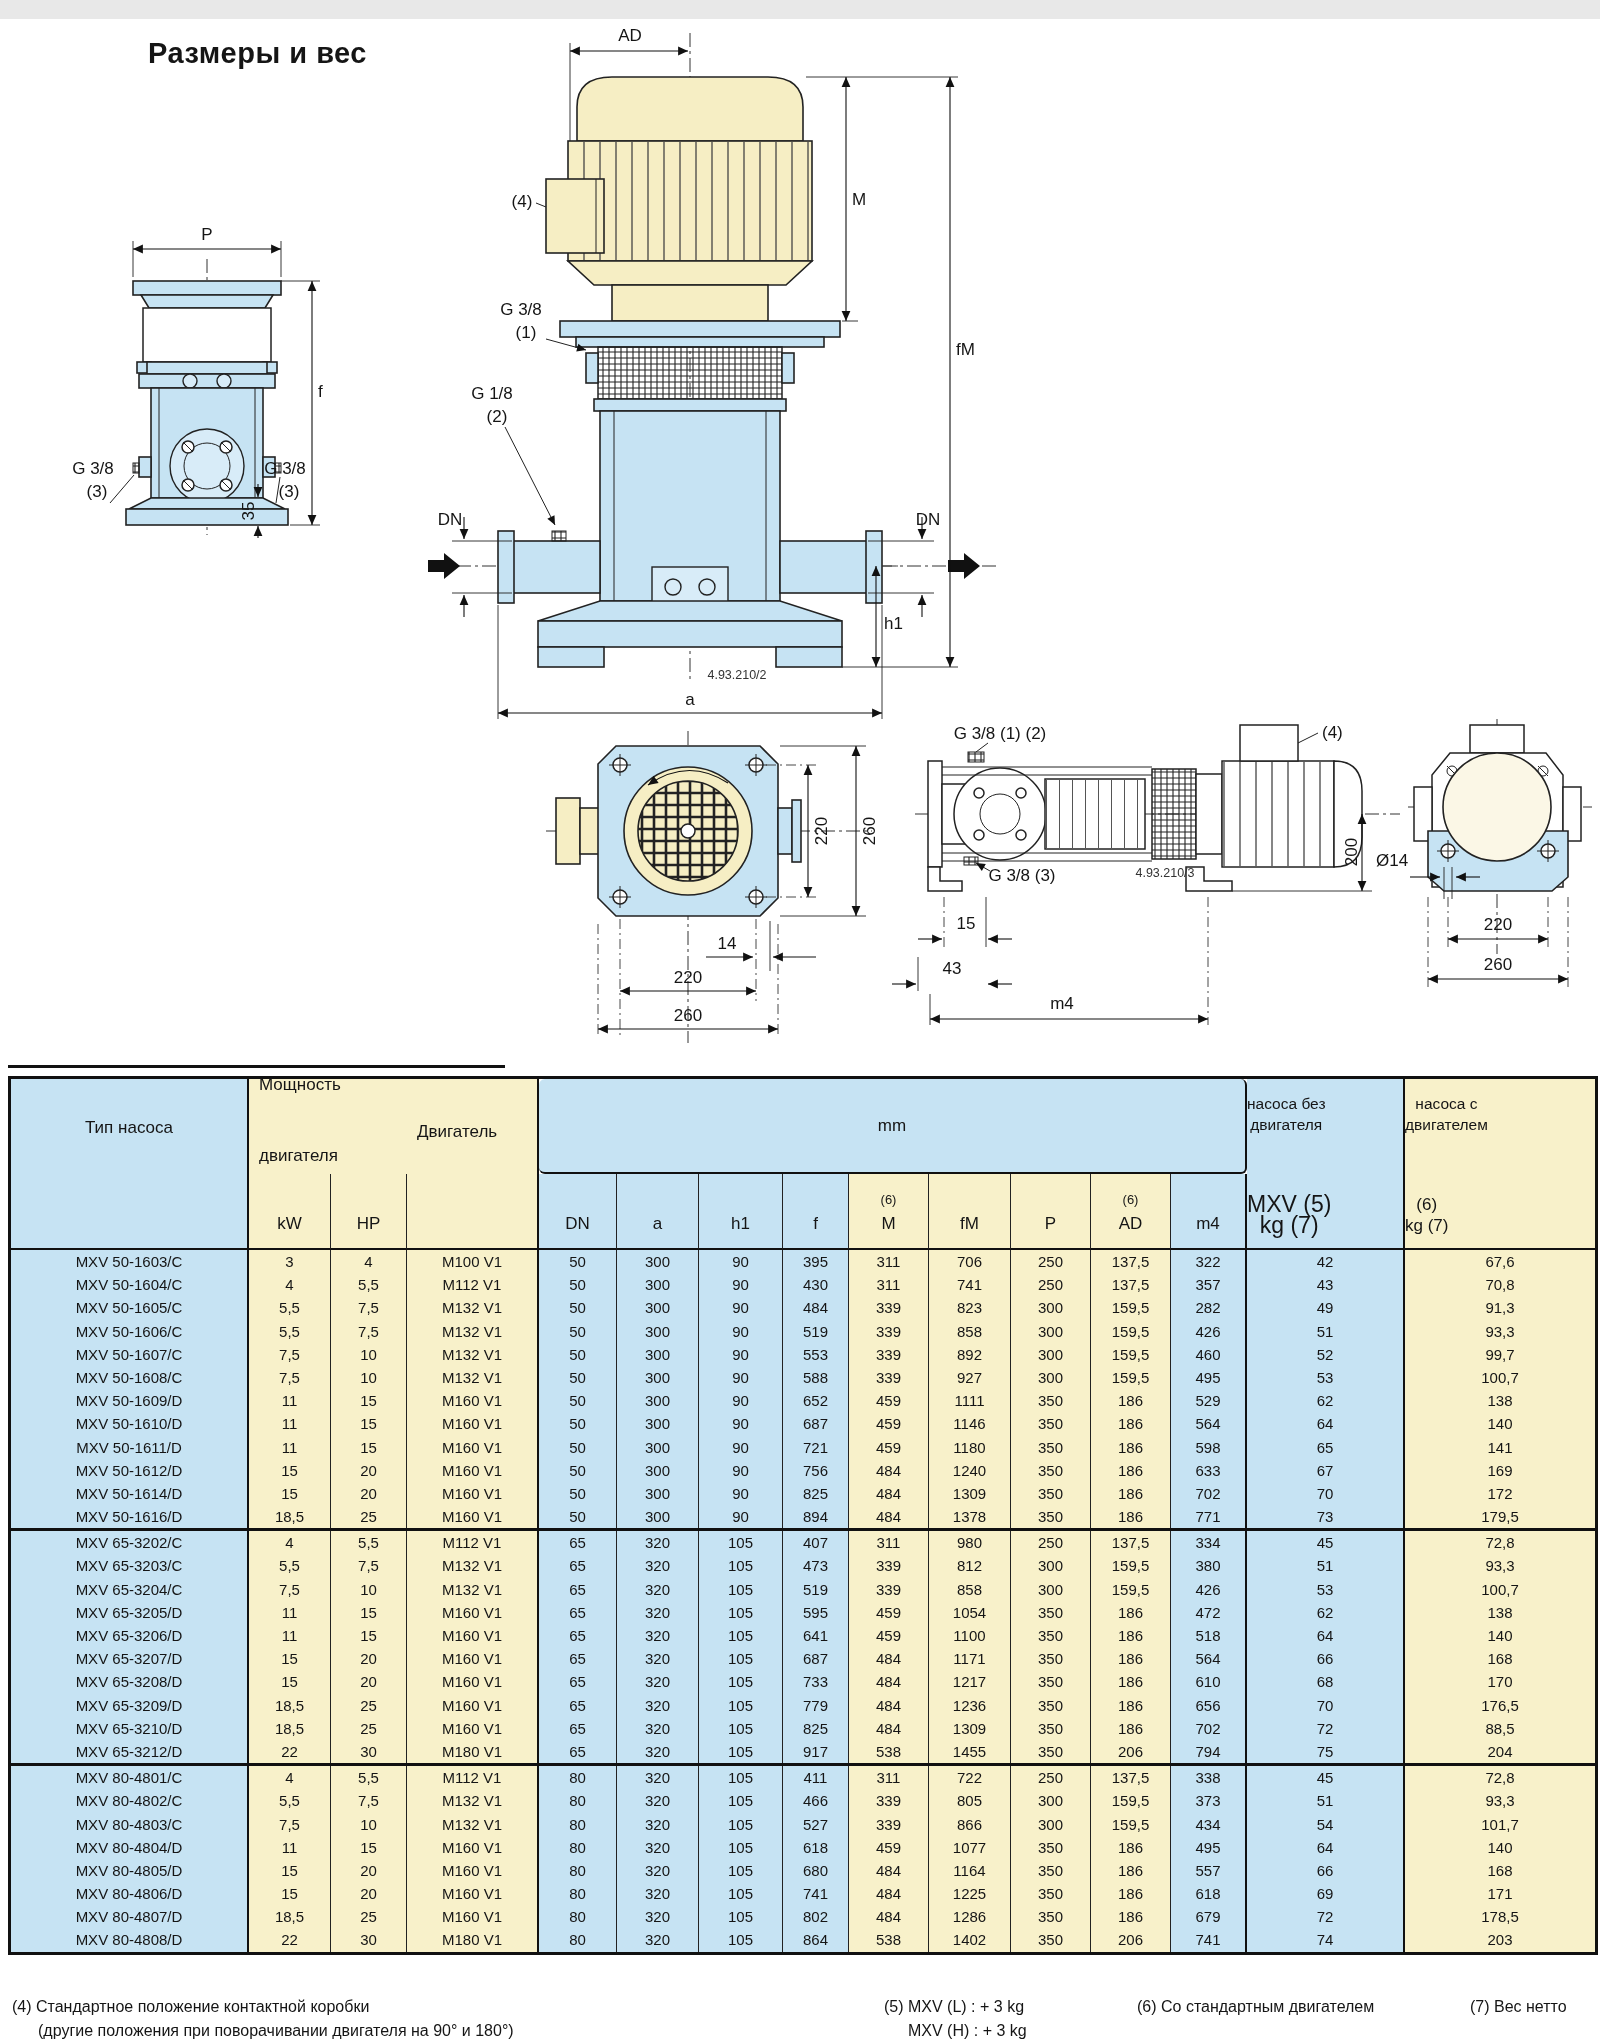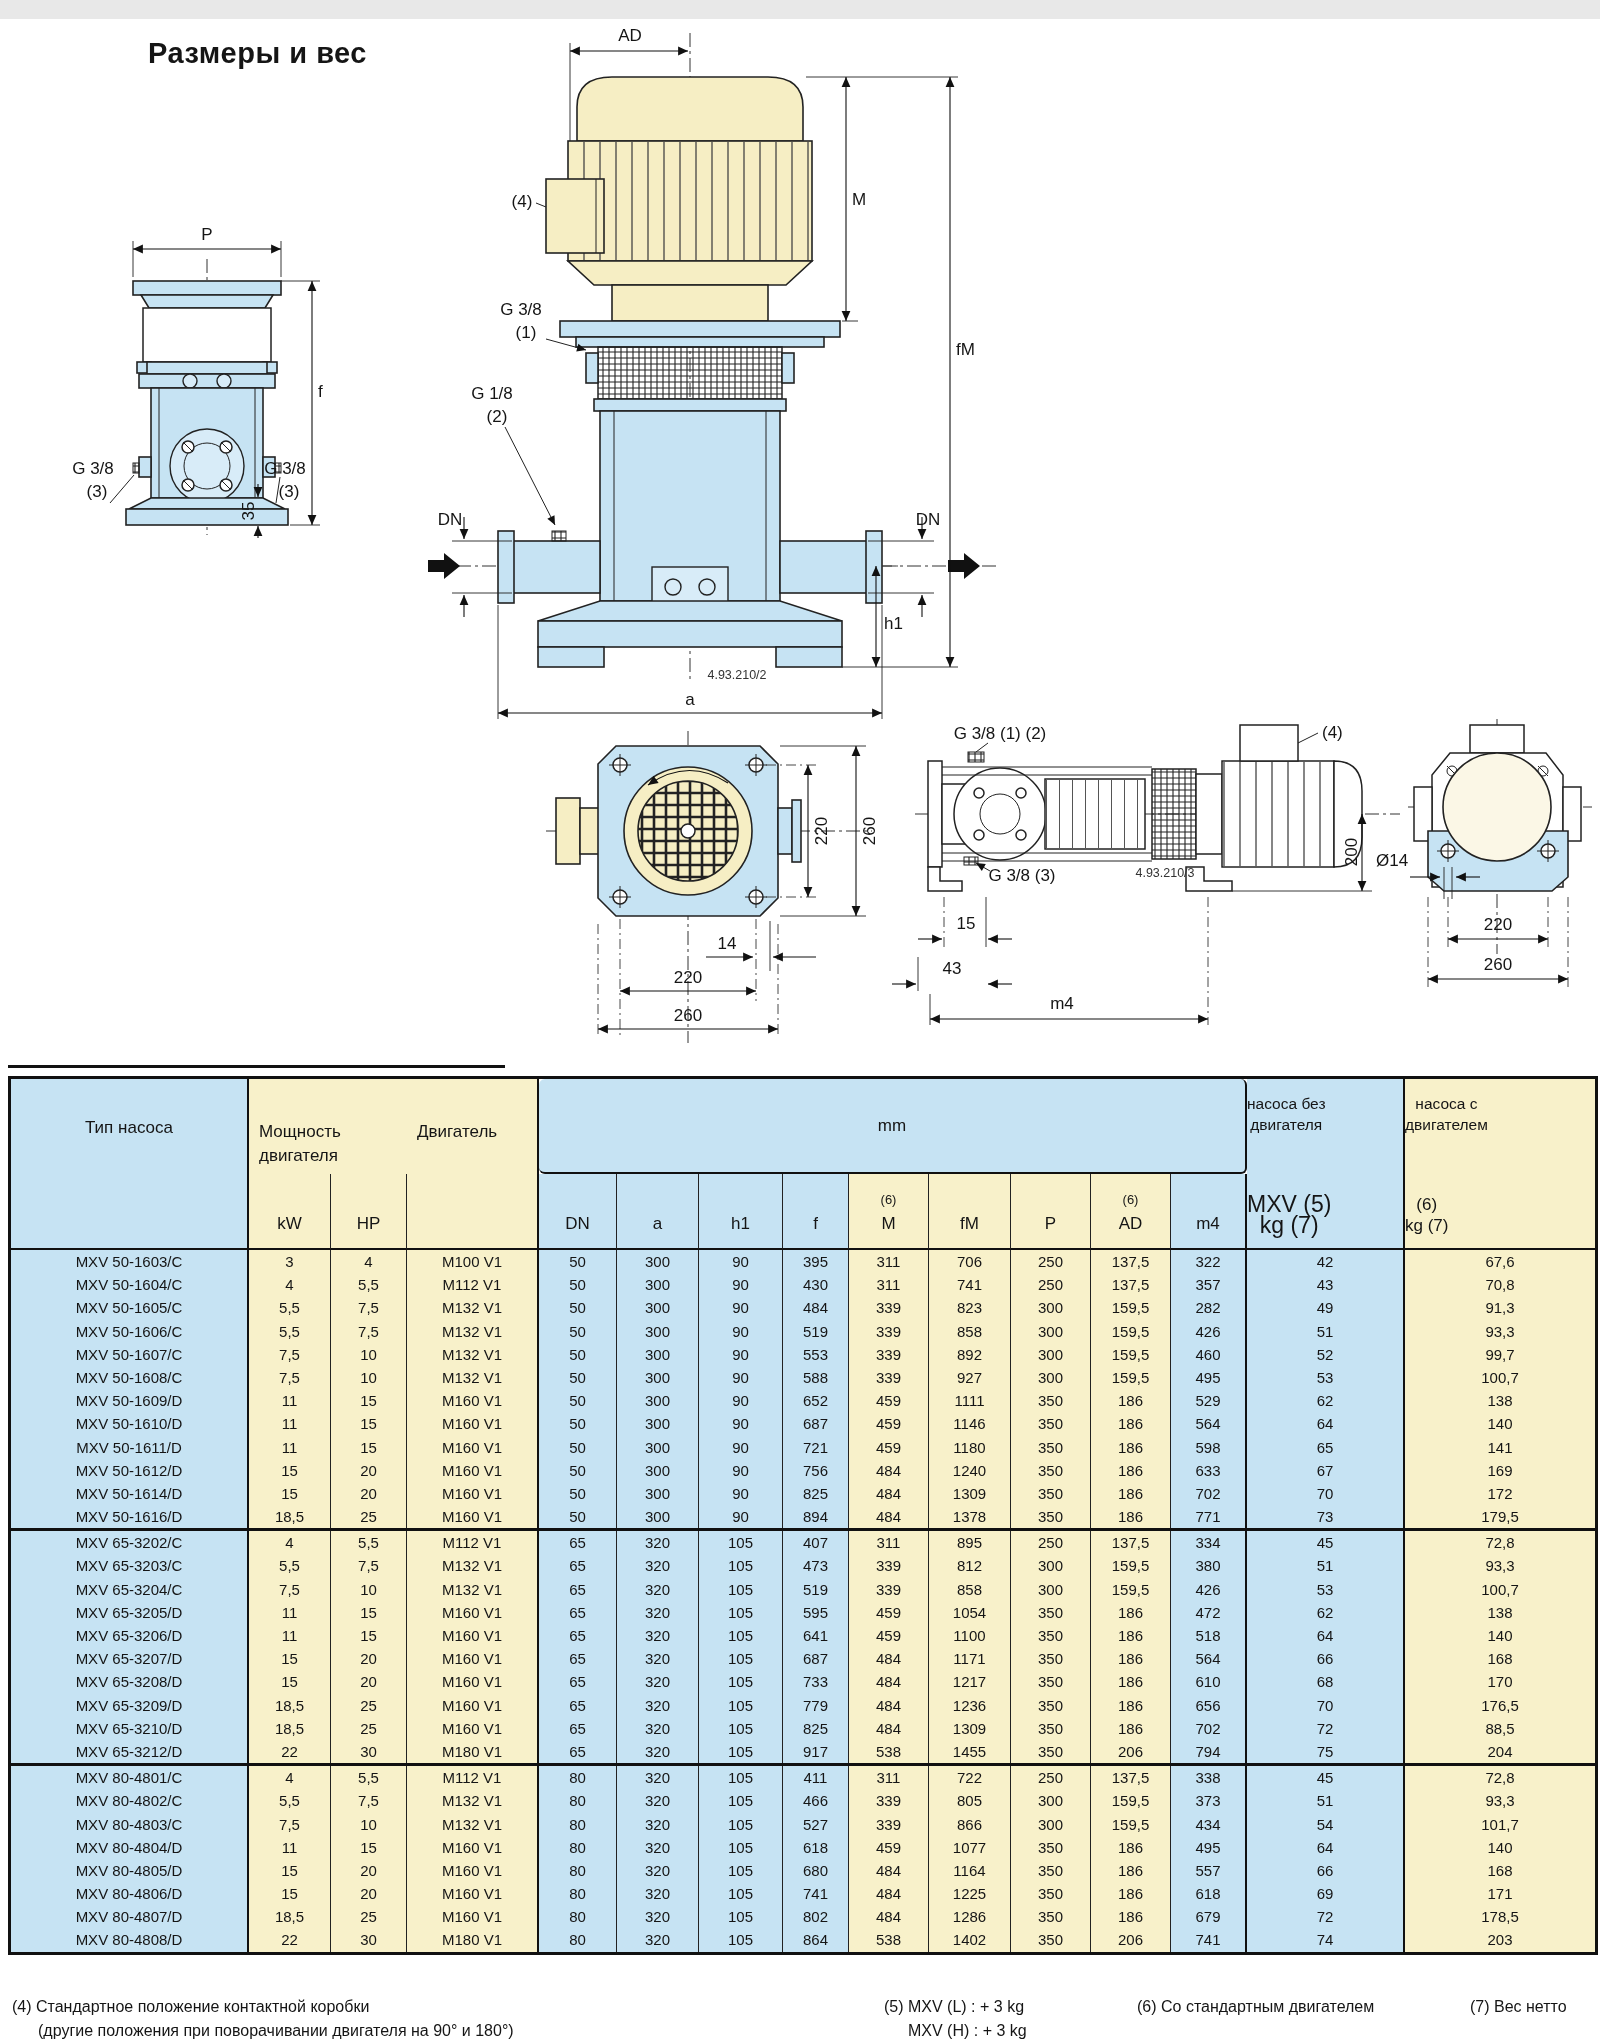--- a/index.html
+++ b/index.html
@@ -33,21 +33,21 @@
   #tbl > div{box-sizing:border-box;}
   .bg-b{background:#c6e3f3;} .bg-y{background:#f8f1ca;}
   .hc{font-size:17px;}
   .br1{border-right:1.5px solid #222;} .br2{border-right:2.5px solid #111;}
   .bb2{border-bottom:2.5px solid #111;} .bbm{border-bottom:2px solid #111;border-radius:6px;}
   .cell-center{display:flex;align-items:center;justify-content:center;}
   .sub{display:flex;flex-direction:column;align-items:center;justify-content:flex-end;padding-bottom:14px;}
   .sub .s6{font-size:13px;margin-bottom:7px;}
   .kgcell{display:flex;flex-direction:column;align-items:flex-start;justify-content:space-between;
           padding:14px 0 12px;font-size:15.5px;line-height:21px;text-align:center;}
-  .toplab{display:flex;flex-direction:column;justify-content:flex-end;padding:0 0 6px 10px;line-height:24px;}
+  .toplab{display:flex;flex-direction:column;justify-content:flex-end;padding:0 0 6px 10px;line-height:24px;gap:47px;}
   .pumphead{display:flex;align-items:flex-start;justify-content:center;padding-top:39px;}
   .bc{height:23.2px;line-height:23.2px;text-align:center;font-size:15px;white-space:nowrap;overflow:hidden;}
   .sep{grid-column:1/-1;height:3px;background:#111;}
 </style>
 </head>
 <body>
 
 <div id="page">
 
   <div id="title">Размеры и вес</div>
@@ -579,21 +579,21 @@
       <div class="sep"></div>
       <div class="bc bg-b br2">MXV 65-3202/C</div>
       <div class="bc bg-y br1">4</div>
       <div class="bc bg-y br1">5,5</div>
       <div class="bc bg-y br2">M112 V1</div>
       <div class="bc bg-b br1">65</div>
       <div class="bc bg-b br1">320</div>
       <div class="bc bg-b br1">105</div>
       <div class="bc bg-b br1">407</div>
       <div class="bc bg-y br1">311</div>
-      <div class="bc bg-y br1">895</div>
+      <div class="bc bg-y br1">980</div>
       <div class="bc bg-y br1">250</div>
       <div class="bc bg-y br1">137,5</div>
       <div class="bc bg-b br2">334</div>
       <div class="bc bg-b br2">45</div>
       <div class="bc bg-y">72,8</div>
       <div class="bc bg-b br2">MXV 65-3203/C</div>
       <div class="bc bg-y br1">5,5</div>
       <div class="bc bg-y br1">7,5</div>
       <div class="bc bg-y br2">M132 V1</div>
       <div class="bc bg-b br1">65</div>

